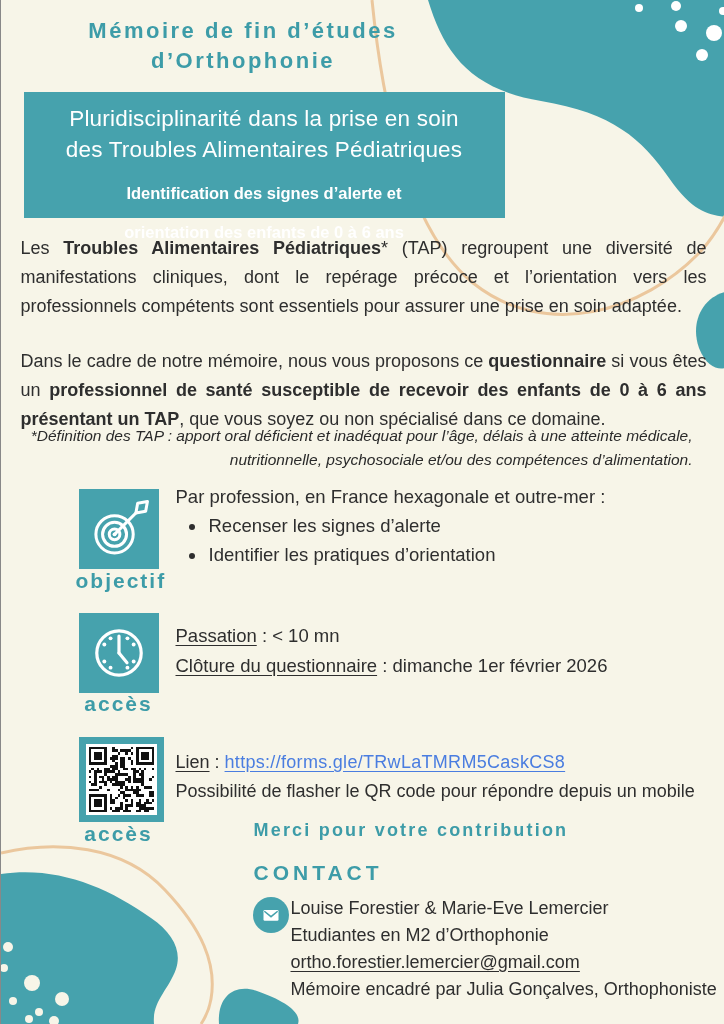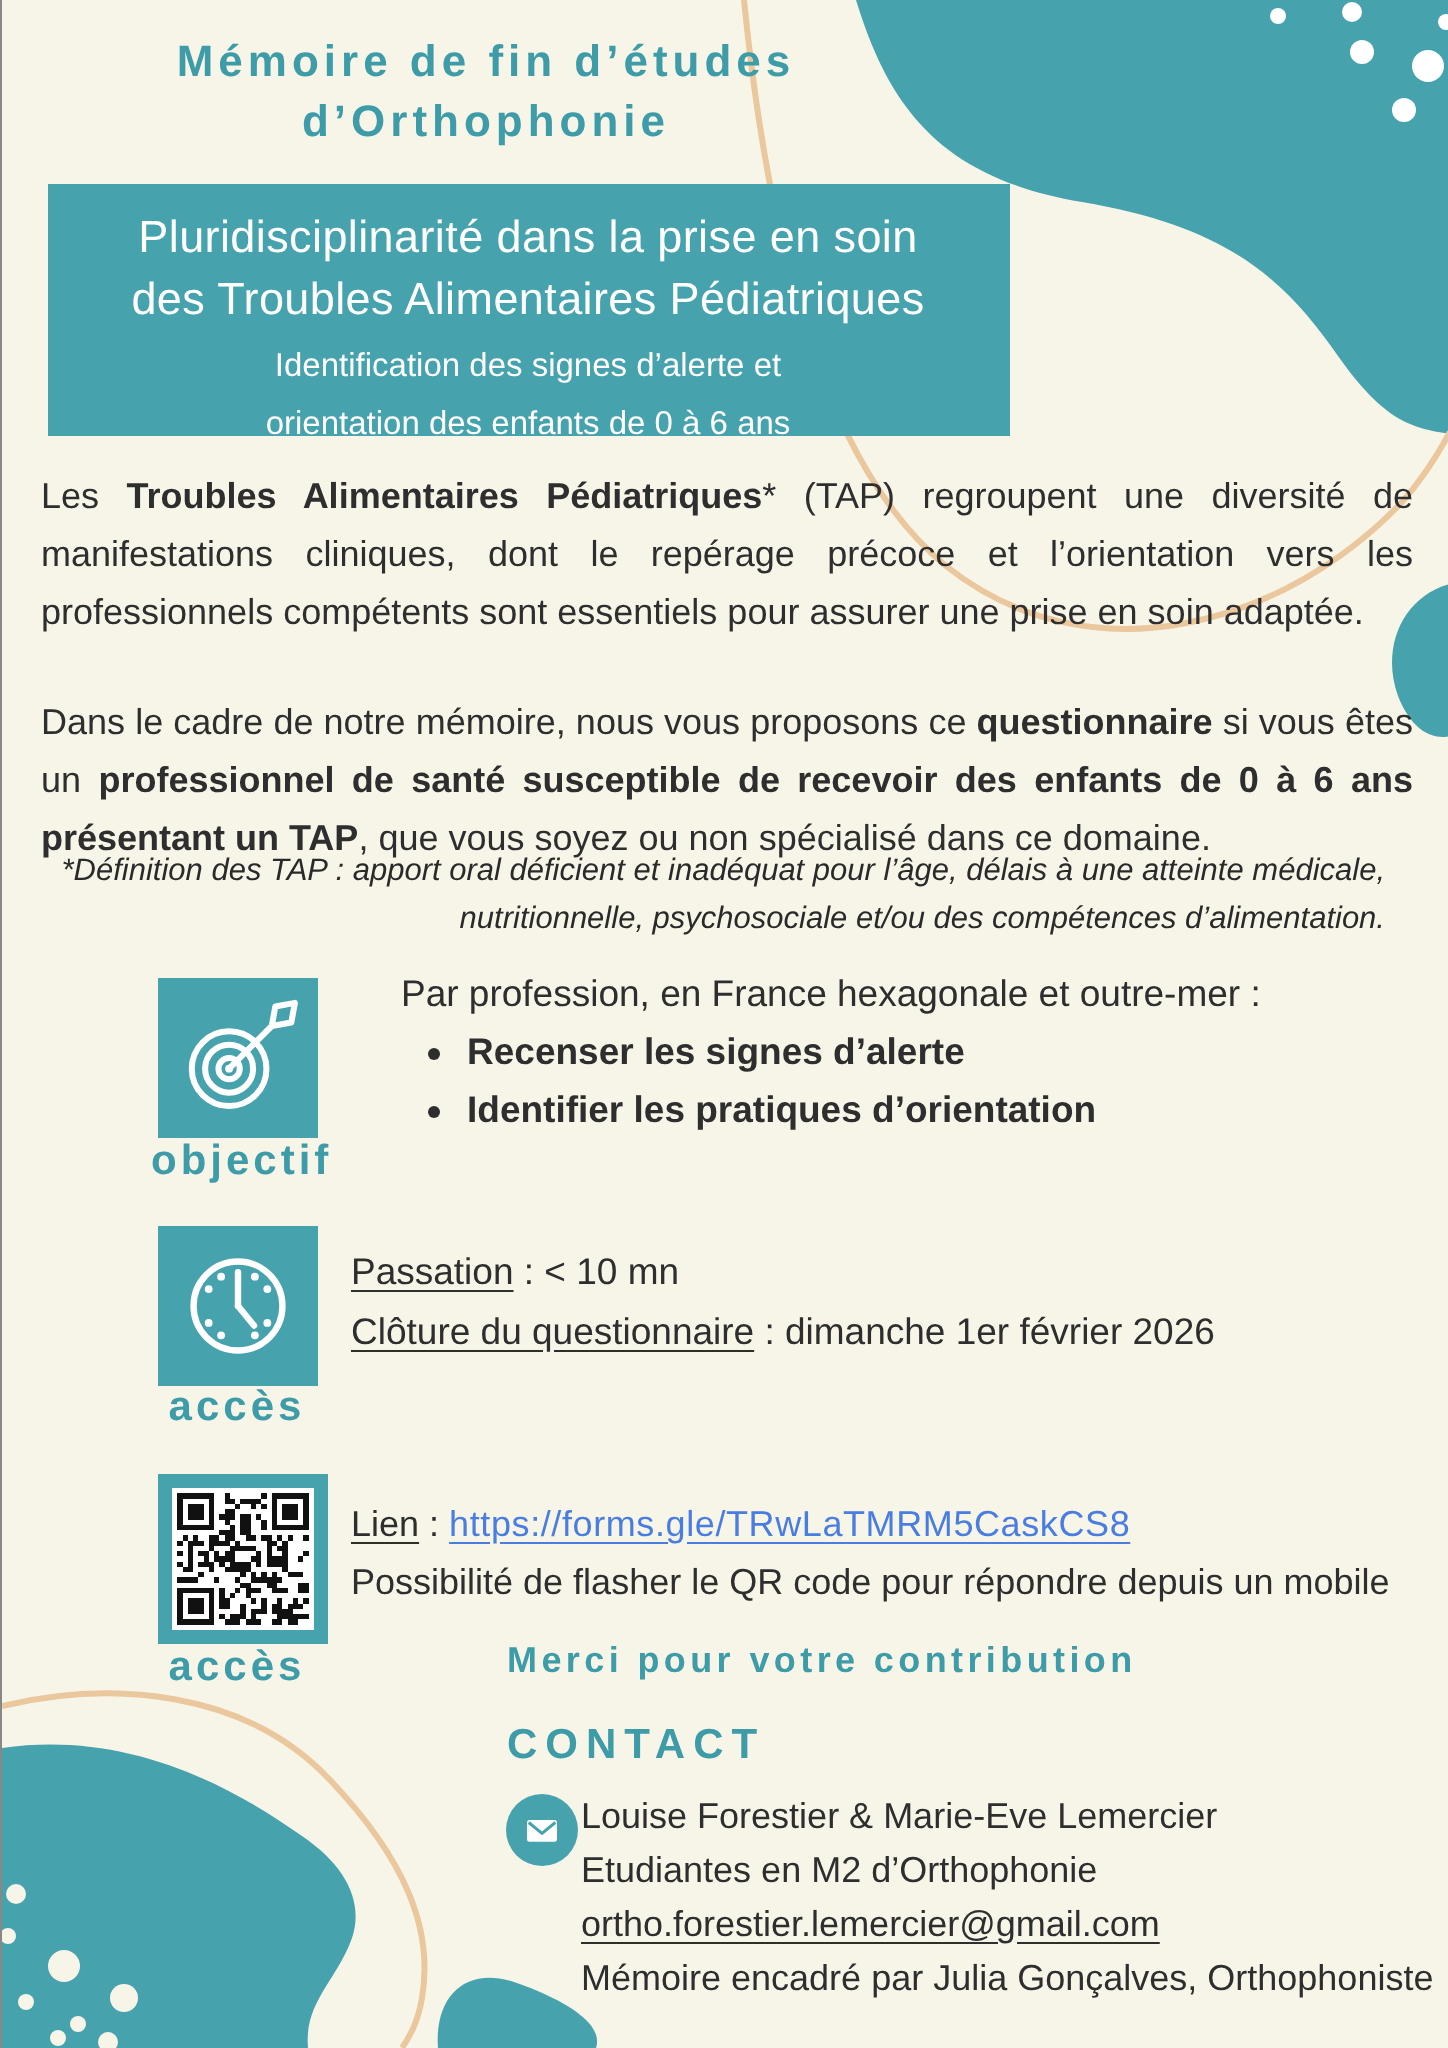--- a/index.html
+++ b/index.html
@@ -11,39 +11,39 @@
   .page{position:relative;width:723px;height:1024px;background:var(--cream);overflow:hidden;margin:0 auto;}
   .decor{position:absolute;inset:0;z-index:0;pointer-events:none;}
   .content{position:absolute;inset:0;z-index:1;}
   .abs{position:absolute;}
 
   .header-title{left:10px;top:16px;width:465px;text-align:center;color:var(--teal-text);
     font-size:22px;font-weight:700;letter-spacing:2.5px;line-height:30px;}
   .banner{left:23px;top:92px;width:481px;height:126px;background:var(--teal);color:#fff;
     text-align:center;padding-top:11px;}
   .banner .t{font-size:22.5px;font-weight:400;line-height:31px;letter-spacing:.2px;}
-  .banner .s{font-size:16.5px;font-weight:400;line-height:22px;margin-top:7px;}
+  .banner .s{font-size:16.5px;font-weight:700;line-height:22px;margin-top:17px;}
 
   .paras{left:20px;top:234px;width:686px;color:var(--ink);font-size:18px;line-height:29px;text-align:justify;}
   .paras p + p{margin-top:26px;}
   .b{font-weight:700;}
   .u{text-decoration:underline;text-underline-offset:3px;}
   .lnk{color:var(--link);text-decoration:underline;text-underline-offset:3px;letter-spacing:.3px;}
 
   .definition{left:30px;top:424px;width:662px;text-align:right;font-style:italic;
     color:#2a2a2a;font-size:15.5px;line-height:24px;}
 
   .icon-box{width:80px;height:80px;background:var(--teal);display:flex;align-items:center;justify-content:center;}
   .row-label{color:var(--teal-text);font-weight:700;font-size:21px;letter-spacing:2px;text-align:center;width:86px;}
 
   .obj-icon{left:78px;top:489px;}
   .obj-label{left:75px;top:569px;}
-  .obj-text{left:175px;top:482px;color:var(--ink);font-size:18.5px;line-height:29px;white-space:nowrap;margin-left:25px;}
+  .obj-text{left:175px;top:482px;color:var(--ink);font-size:18.5px;line-height:29px;white-space:nowrap;}
   .obj-text ul{list-style:disc;margin-left:31px;}
-  .obj-text li{padding-left:2px;font-weight:bold;}
+  .obj-text li{padding-left:2px;}
 
   .del-icon{left:78px;top:613px;}
   .del-label{left:75px;top:692px;}
   .del-text{left:175px;top:621px;color:var(--ink);font-size:18.5px;line-height:30px;white-space:nowrap;}
 
   .acc-icon{left:78px;top:737px;width:85px;height:85px;padding:7px;}
   .acc-icon .qr-bg{background:#fff;width:71px;height:71px;}
   .acc-label{left:75px;top:822px;}
   .acc-text{left:175px;top:748px;color:var(--ink);font-size:18px;line-height:29px;white-space:nowrap;}
 

